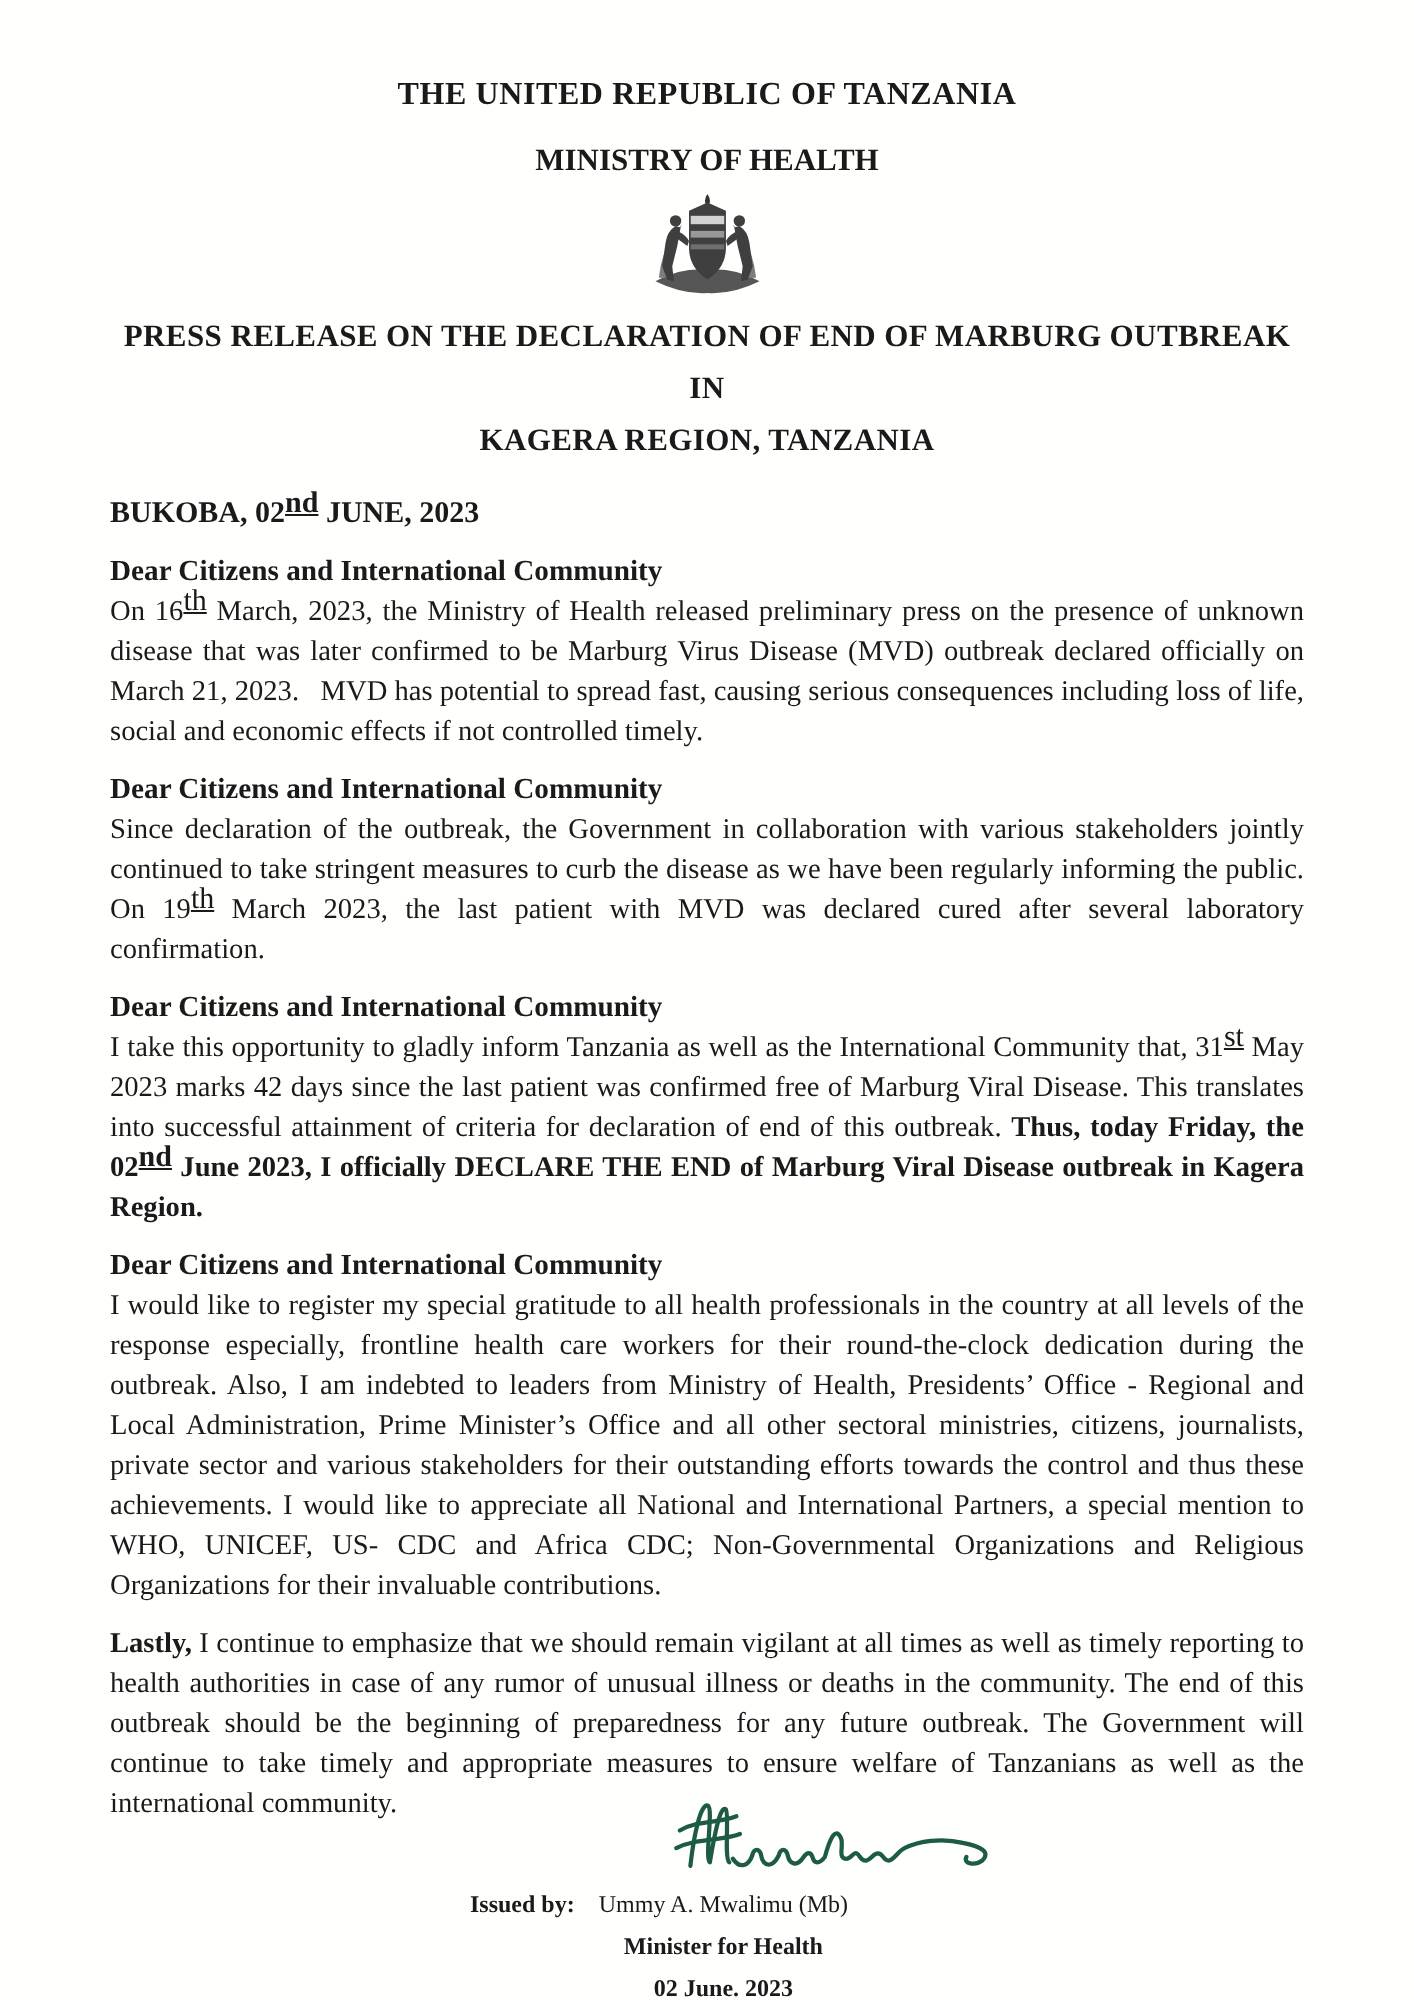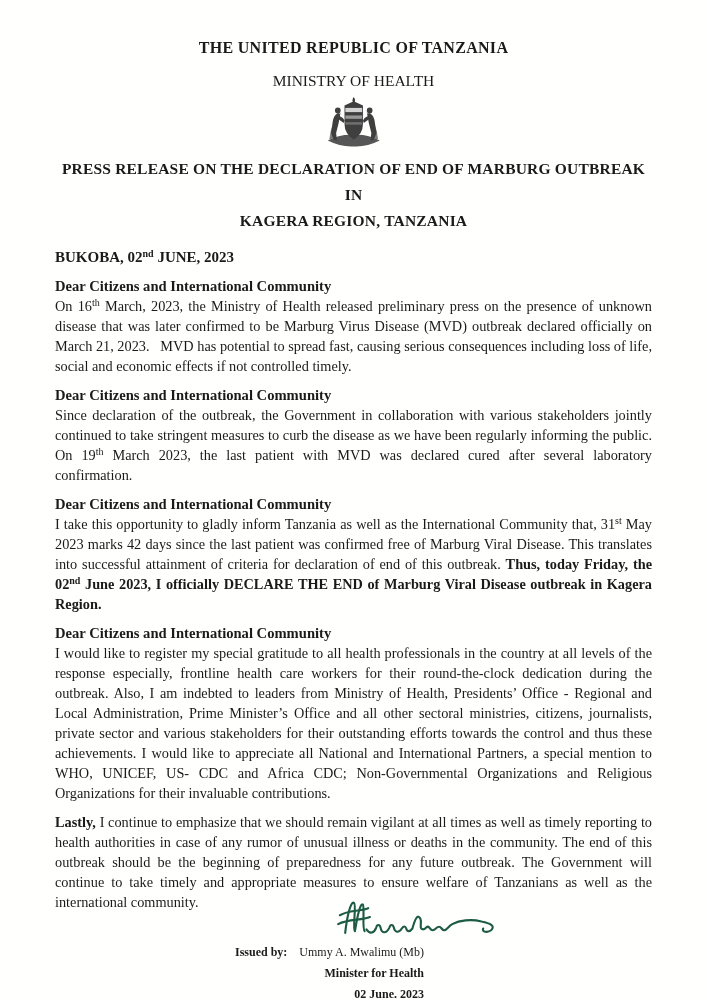--- a/index.html
+++ b/index.html
@@ -4,37 +4,37 @@
 <style>
   html,body{margin:0;padding:0;background:#ffffff;}
   .page{
     width:707px;height:1000px;position:relative;box-sizing:border-box;
     background:#fffffe;color:#1a1a1a;overflow:hidden;
     padding:38px 55px 0 55px;
     font-family:"Liberation Serif","DejaVu Serif",serif;
   }
   .center{text-align:center;}
   .country-title{font-size:16px;font-weight:bold;letter-spacing:.3px;line-height:19px;}
-  .ministry-title{font-size:15.5px;font-weight:normal;margin-top:14px;line-height:19px;}
+  .ministry-title{font-size:15.5px;font-weight:bold;margin-top:14px;line-height:19px;}
   .emblem-wrap{margin-top:7px;height:52px;display:flex;justify-content:center;}
   .emblem-wrap svg{height:52px;width:auto;}
   .doc-title{font-size:15.5px;font-weight:bold;line-height:26px;margin-top:7px;letter-spacing:.2px;}
   .dateline{font-size:15px;font-weight:bold;margin-top:13px;line-height:20px;}
   .section{margin-top:9px;}
   .section-heading{font-size:14.6px;font-weight:bold;line-height:20px;}
   .para{font-size:14.3px;line-height:20px;text-align:justify;}
   .para .b{font-weight:bold;}
-  sup{font-size:10px;line-height:0;vertical-align:5px;}
+  sup{font-size:15px;line-height:0;vertical-align:5px;text-decoration:underline;}
   .sig-svg{display:block;margin:-18px 0 0 272px;width:185px;height:46px;}
   .issued-row{display:flex;gap:12px;margin-left:180px;margin-top:2px;
     font-size:12px;line-height:21px;}
   .issued-label{font-weight:bold;white-space:nowrap;}
   .issued-col{text-align:center;}
   .issued-name{text-align:center;}
-  .issued-role,.issued-date{font-weight:bold;text-align:right;}
+  .issued-role,.issued-date{font-weight:bold;}
   .camscanner{position:absolute;left:572px;top:1004px;display:flex;align-items:center;gap:7px;}
   .cs-icon{width:33px;height:33px;border-radius:8px;background:#2b3547;position:relative;
     overflow:hidden;display:flex;align-items:center;justify-content:center;flex:0 0 auto;}
   .cs-icon::after{content:"";position:absolute;left:0;right:0;bottom:0;height:6px;background:#3fd4ae;}
   .cs-icon span{color:#ffffff;font-family:"Liberation Sans","DejaVu Sans",sans-serif;
     font-weight:bold;font-size:15px;margin-top:-4px;}
   .cs-label{font-size:17.5px;color:#6d28d9;font-family:"Liberation Serif",serif;}
 </style>
 </head>
 <body>

